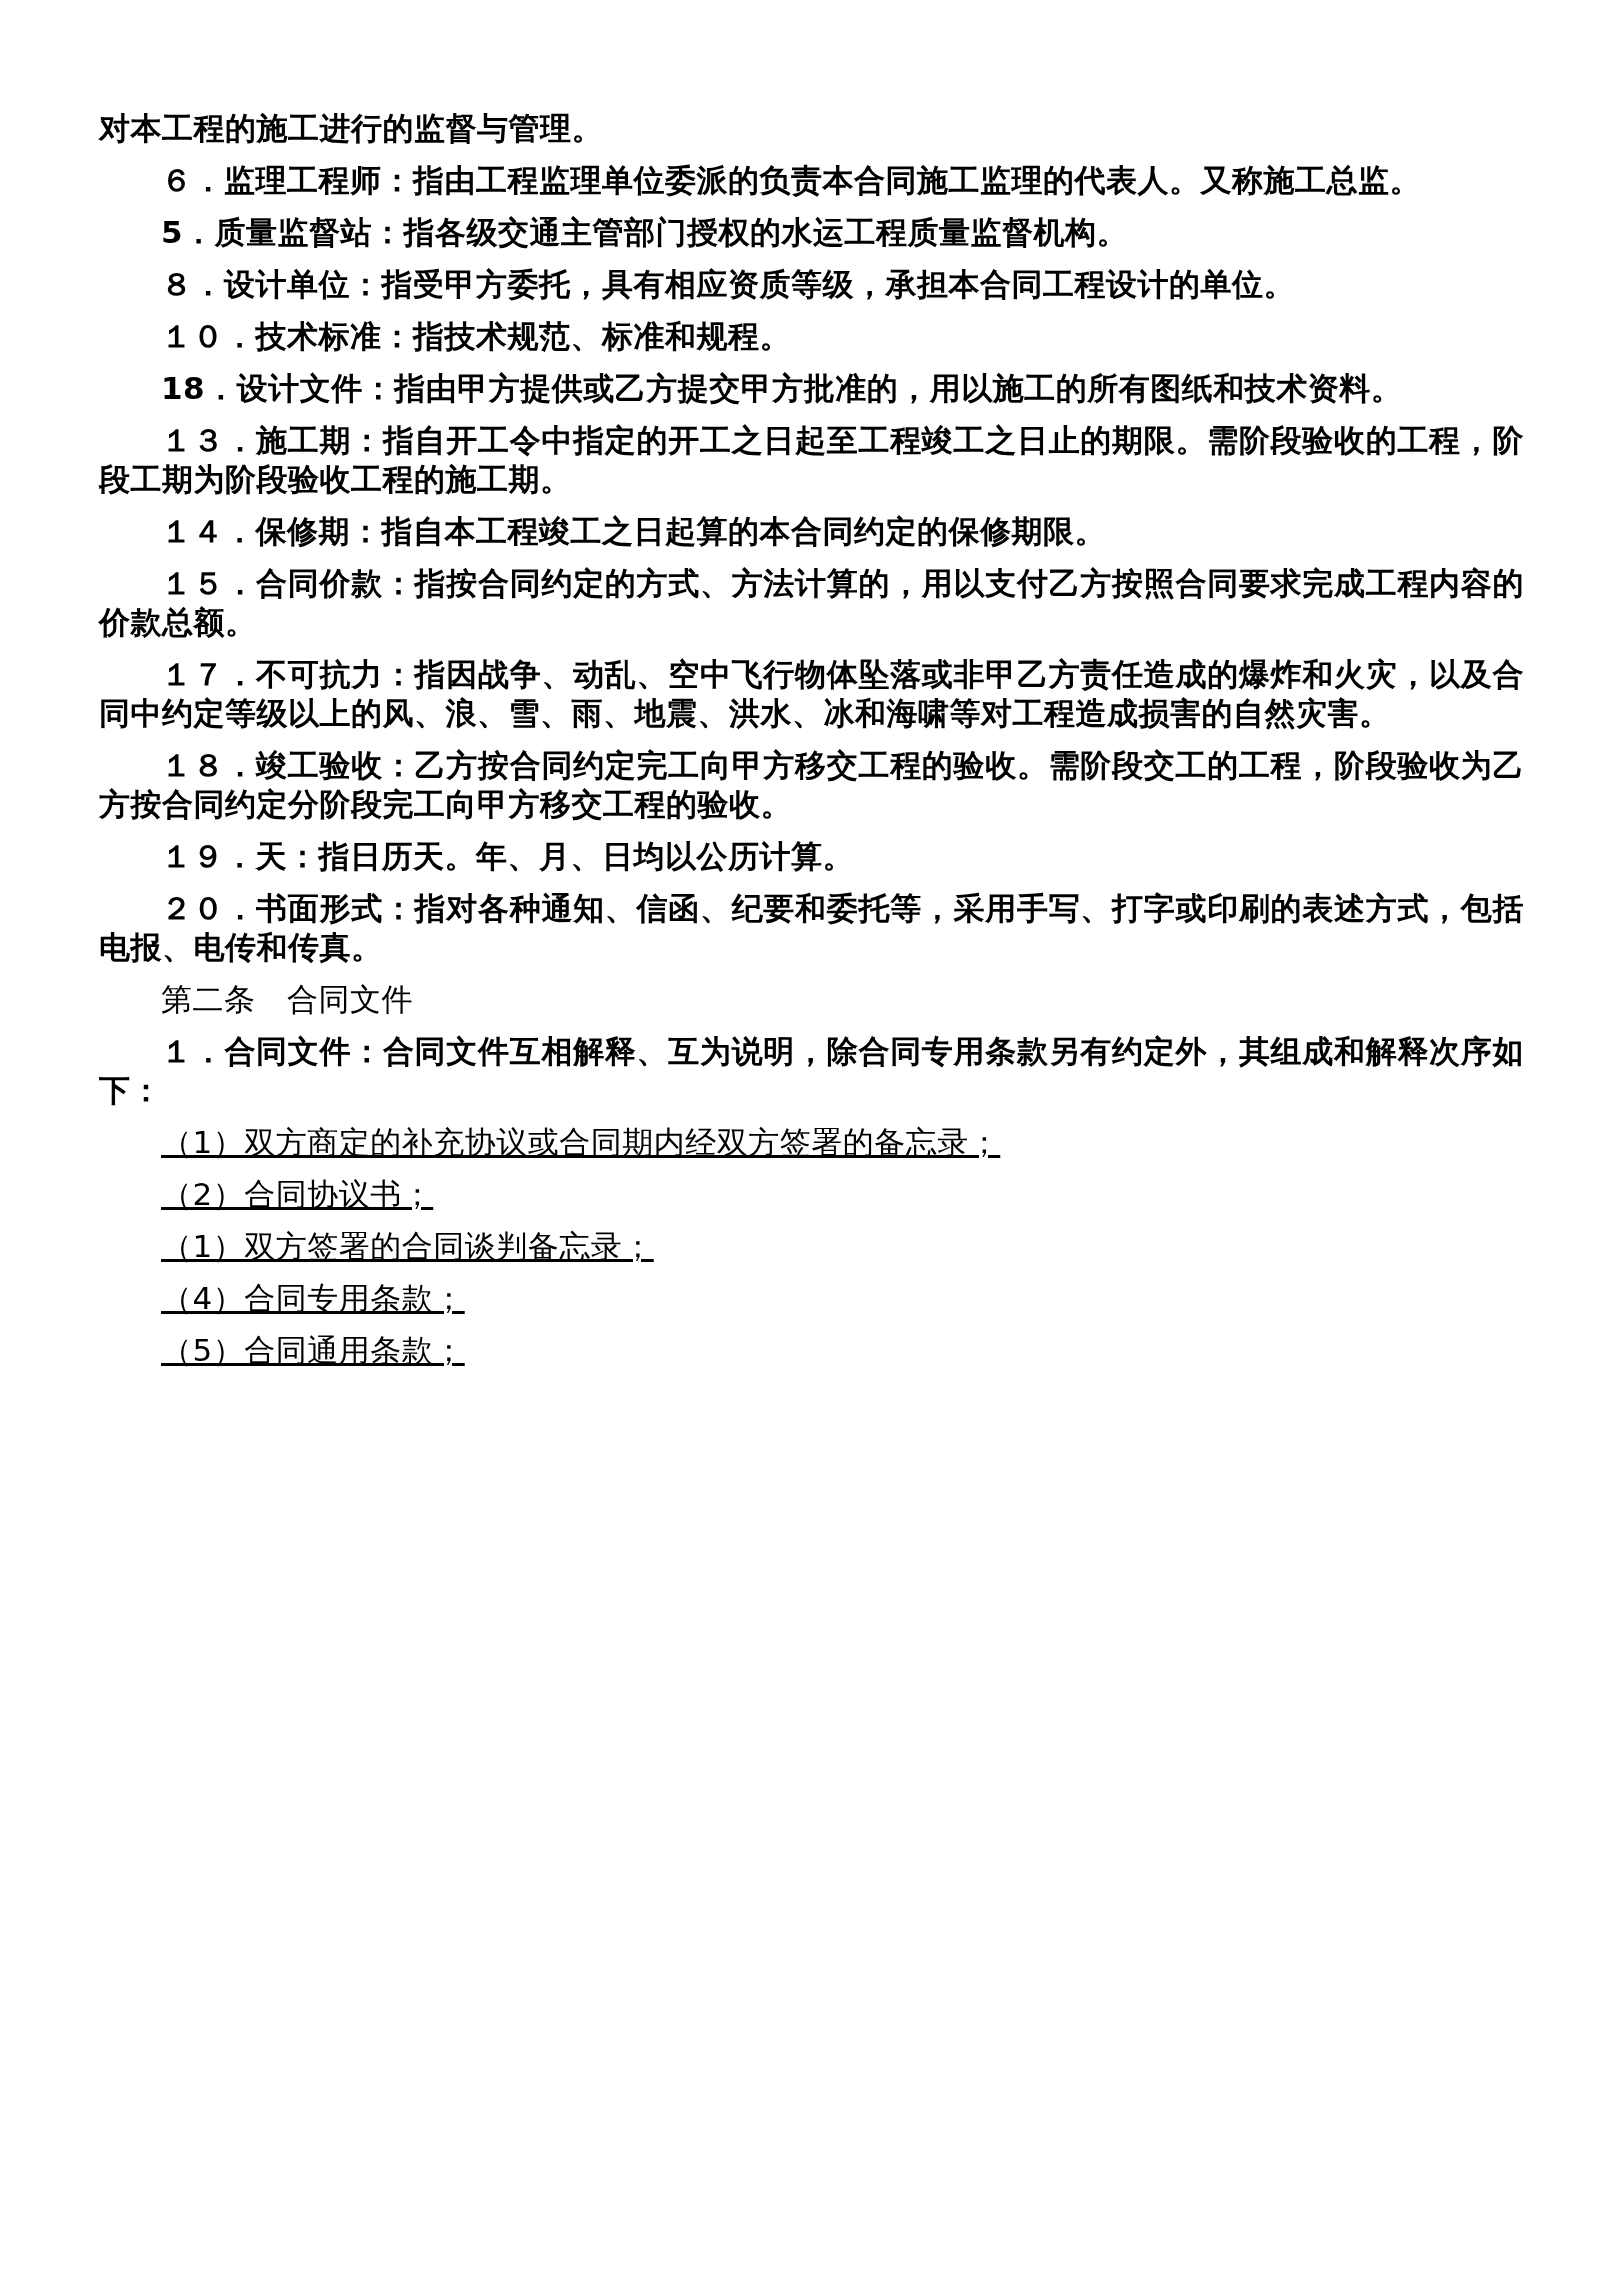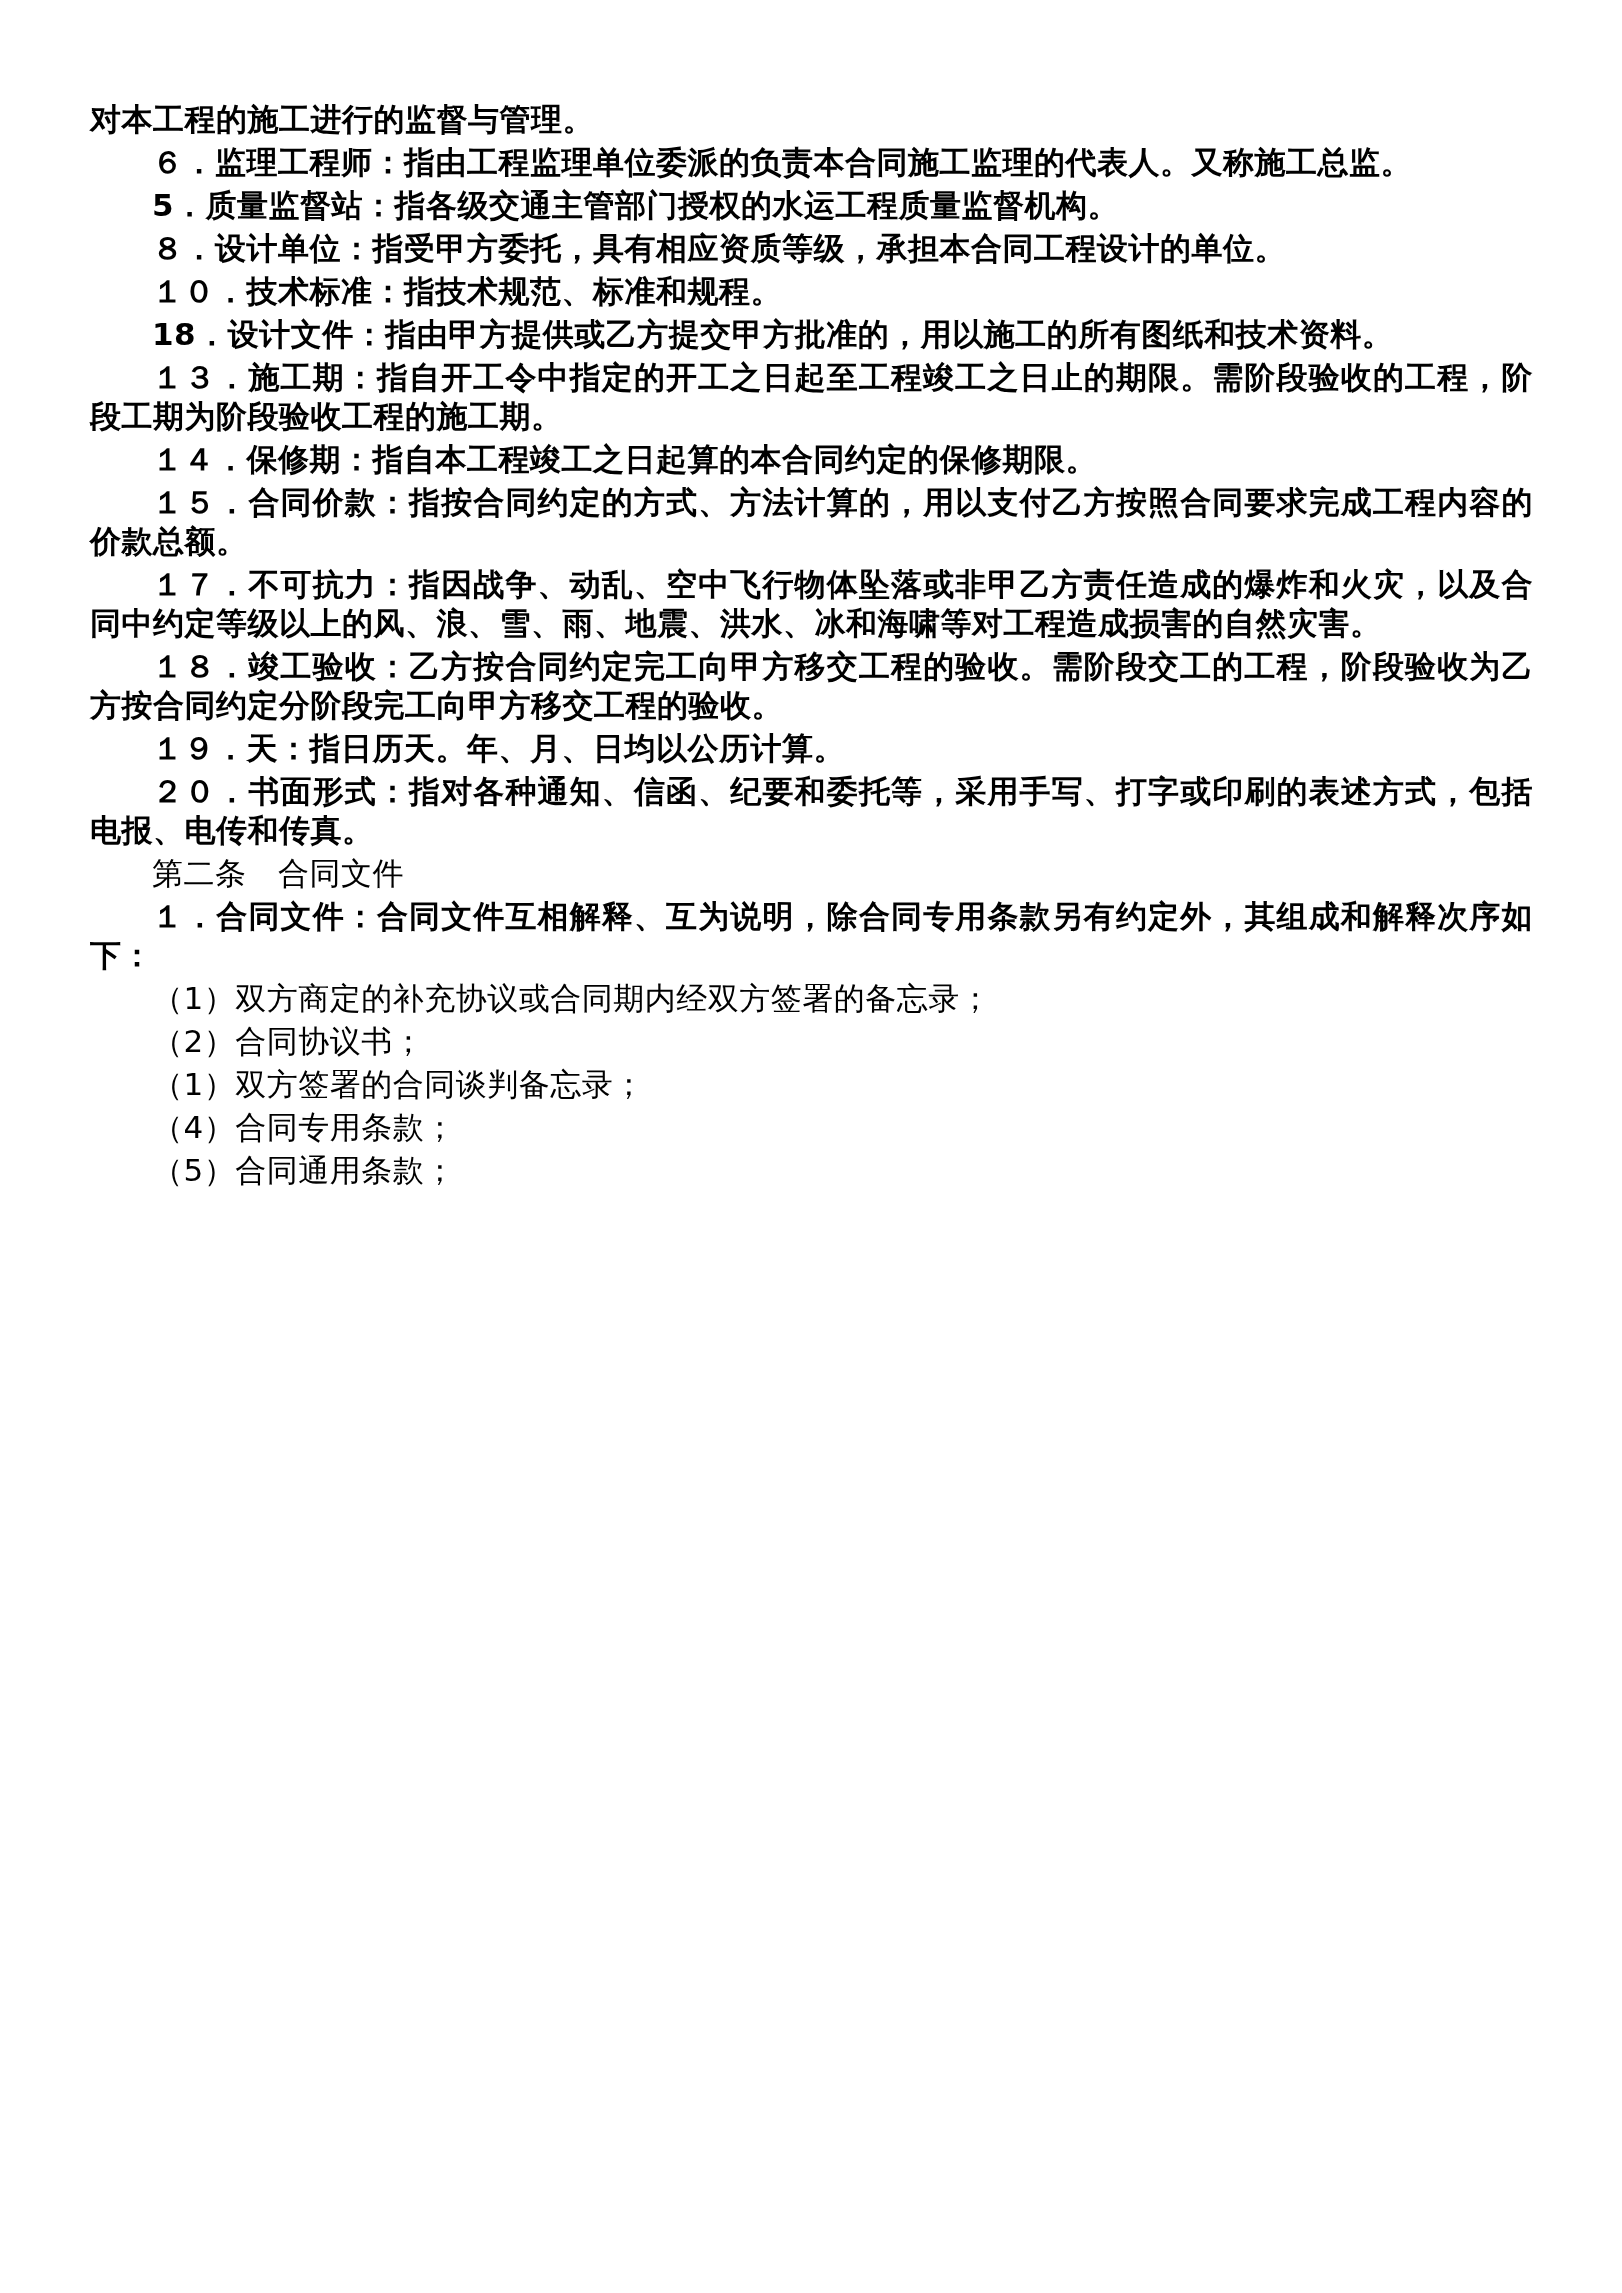--- a/index.html
+++ b/index.html
@@ -15,34 +15,35 @@
     background: #ffffff;
     padding: 96px 86px 0 86px;
     overflow: hidden;
     font-family: "DejaVu Sans", "Liberation Sans", sans-serif;
     color: #000000;
   }
   .document-body {
     width: 100%;
   }
   .para {
-    margin: 4px;
+    margin: 13px;
     padding: 0;
     font-size: 31px;
     line-height: 39px;
     font-weight: 700;
     text-align: justify;
     letter-spacing: 0.5px;
     word-break: break-word;
   }
   .para.indent {
     text-indent: 2em;
   }
   .para.normal {
     font-weight: 400;
+    text-decoration: underline;
   }
   .para.heading {
     font-weight: 400;
   }
 </style>
 </head>
 <body>
 
 <div class="page">
   <div class="document-body" id="document-body">

